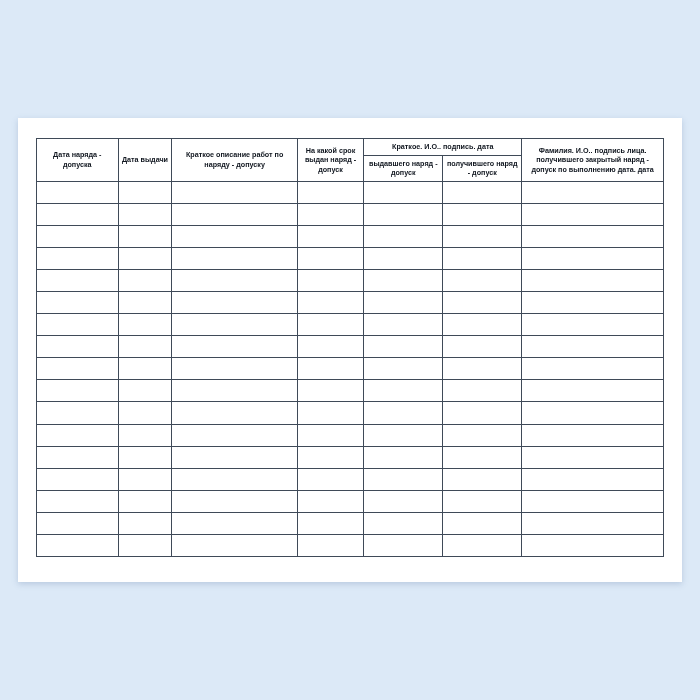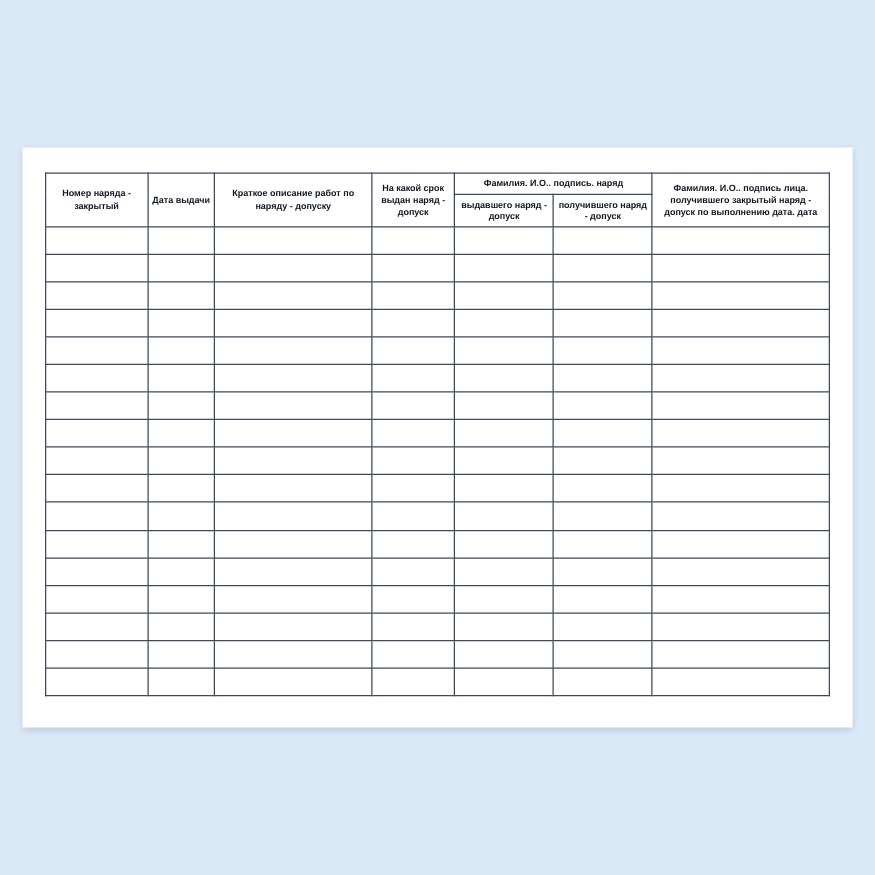--- a/index.html
+++ b/index.html
@@ -94,25 +94,25 @@
           <col class="c1">
             <col class="c2">
             <col class="c3">
             <col class="c4">
           <col class="c5">
             <col class="c6">
             <col class="c7">
         </colgroup>
         <thead>
           <tr>
-            <th rowspan="2">Номер наряда - закрытый</th>
+            <th rowspan="2">Дата наряда - допуска</th>
             <th rowspan="2">Дата выдачи</th>
             <th rowspan="2">Краткое описание работ по наряду - допуску</th>
             <th rowspan="2">На какой срок выдан наряд - допуск</th>
-            <th colspan="2" class="hdr-group">Фамилия. И.О.. подпись. наряд</th>
+            <th colspan="2" class="hdr-group">Краткое. И.О.. подпись. дата</th>
             <th rowspan="2" class="hdr-last">Фамилия. И.О.. подпись лица. получившего закрытый наряд - допуск по выполнению дата. дата</th>
           </tr>
           <tr>
             <th class="hdr-sub">выдавшего наряд - допуск</th>
             <th class="hdr-sub">получившего наряд - допуск</th>
           </tr>
         </thead>
         <tbody>
             <tr>
               <td class="cell"></td>

